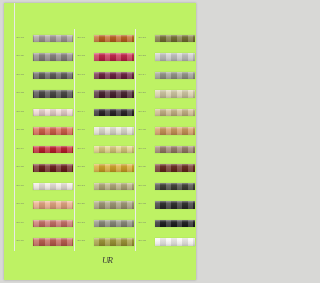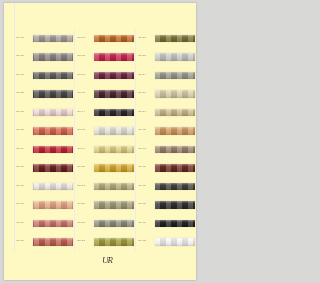--- a/index.html
+++ b/index.html
@@ -5,21 +5,21 @@
   html,body{margin:0;padding:0;}
   body{
     width:200px;height:283px;
     background:#d8d8d6;
     font-family:"Liberation Sans", sans-serif;
     overflow:hidden;
   }
   #page{
     position:absolute;left:4px;top:3px;
     width:192px;height:277px;
-    background:#fef9c3;
+    background:#bef264;
     box-shadow:0 0 2px rgba(0,0,0,.25);
     overflow:hidden;
   }
   
   #margin-rule{
     position:absolute;left:10px;top:0;width:1px;height:248px;
     background:#e9e9e7;
   }
   #swatch-grid{
     position:absolute;left:10px;top:26px;

